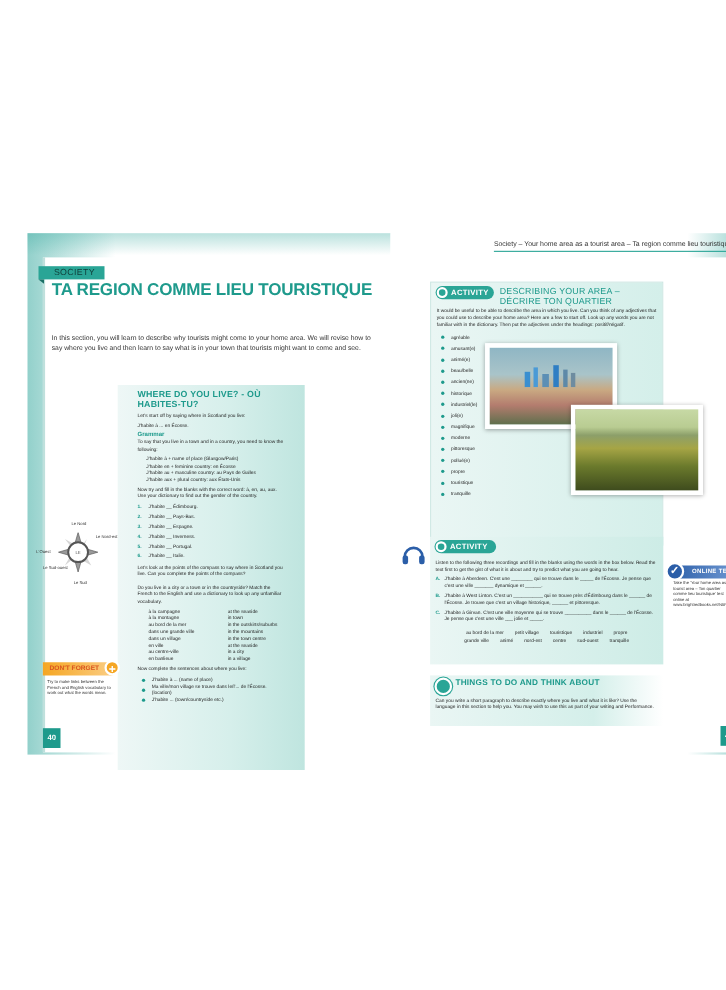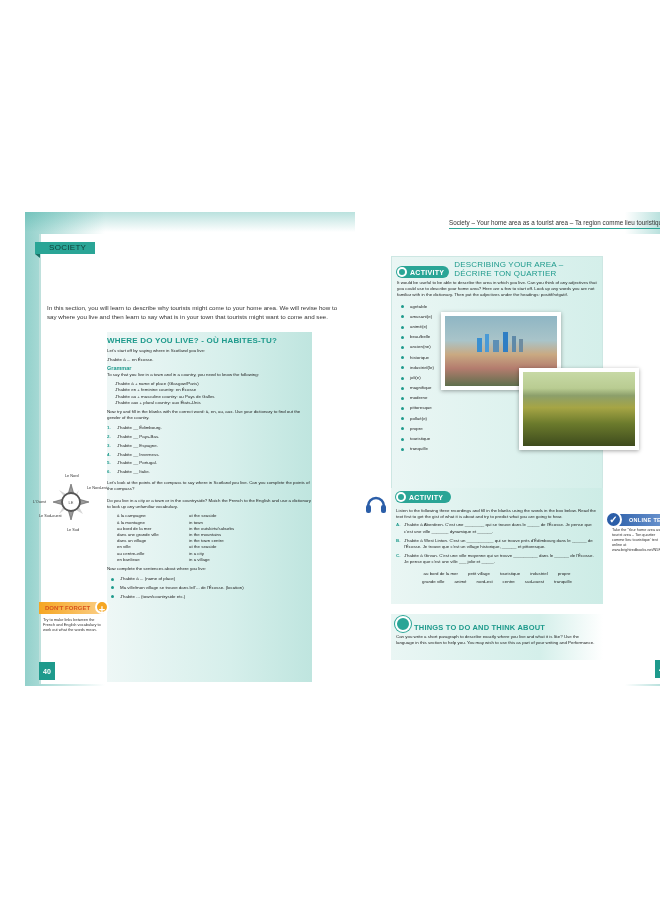--- a/index.html
+++ b/index.html
@@ -21,22 +21,22 @@
   .right-frame { position: absolute; left: 0; top: 22px; width: 310px; height: 450px; background: #fff;
     border-right: 2px solid #bfe0dc; }
 
   .society-tab { position: absolute; left: 10px; top: 30px; width: 60px; height: 12px; background: #2aa596;
     color: #0f3d38; font-size: 8px; letter-spacing: 0.3px; padding: 1px 0 0 14px; }
   .society-tab::after { content: ""; position: absolute; left: 0; top: 12px; border-top: 4px solid #1a6f65; border-left: 5px solid transparent; }
   .page-title { position: absolute; left: 22px; top: 44px; width: 300px; color: #1e9a8c; font-weight: bold;
     font-size: 15.5px; line-height: 16px; letter-spacing: -0.2px; }
   .intro { position: absolute; left: 22px; top: 92px; width: 295px; font-size: 6.2px; line-height: 8.6px; color: #333; }
 
-  .where-box { position: absolute; left: 82px; top: 120px; width: 205px; height: 350px;
-    background: linear-gradient(90deg, #eef7f6 0%, #d6efeb 60%, #bfe5df 100%); padding: 4px 0; }
+  .where-box { position: absolute; left: 82px; top: 138px; width: 170px; height: 350px;
+    background: linear-gradient(90deg, #eef7f6 0%, #d6efeb 60%, #bfe5df 100%); padding: 4px 18px; }
   .box-title { color: #1e9a8c; font-weight: bold; font-size: 8px; letter-spacing: 0.2px; margin-bottom: 3px; }
   .tiny { font-size: 4.4px; line-height: 6.2px; color: #222; }
   .para { margin-bottom: 2.5px; }
   .gram-head { color: #1e9a8c; font-weight: bold; font-size: 5.5px; margin: 2px 0 1px; }
   .gram-list { padding-left: 8px; margin-bottom: 3px; }
   .numbered { list-style: none; margin: 2px 0 3px; }
   .numbered li { display: flex; height: 8.8px; align-items: center; }
   .num { color: #1e9a8c; width: 10px; font-weight: bold; }
   .vocab { display: grid; grid-template-columns: 72px 80px; padding-left: 10px; margin: 3px 0; }
   .bullets { list-style: none; margin-top: 2px; }
@@ -58,21 +58,21 @@
     font-size: 7px; font-weight: bold; text-align: center; line-height: 20px; }
   .pn-left { left: 14px; top: 450px; }
   .pn-right { right: 14px; top: 448px; }
 
   .running-head { position: absolute; left: 94px; top: 4px; width: 236px; height: 13px; font-size: 6.3px; color: #333;
     padding-top: 3px; border-bottom: 1.5px solid #2aa596; }
   .running-head-bar { position: absolute; right: 0; top: 6px; width: 24px; height: 10px; background: #2aa596; }
 
   .activity-box { position: absolute; left: 36px; top: 44px; width: 212px; height: 240px;
     background: linear-gradient(90deg, #eaf6f4, #d4efea); border: 1px solid #cde7e3; }
-  .act-header { display: flex; align-items: flex-end; padding: 3px 4px 0 4px; }
+  .act-header { display: flex; align-items: flex-start; padding: 3px 4px 0 4px; }
   .act-badge { display: flex; align-items: center; background: #2aa596; border-radius: 8px; height: 12px; padding: 0 5px 0 1px; margin-right: 5px; flex: none; }
   .act-circle { width: 10px; height: 10px; border-radius: 50%; border: 2px solid #fff; background: #2aa596; margin-right: 3px; }
   .act-word { color: #fff; font-weight: bold; font-size: 7px; letter-spacing: 0.3px; }
   .act-title { color: #1e9a8c; font-size: 8px; line-height: 9px; letter-spacing: 0.2px; }
   .act-body { padding: 2px 5px; }
   .adj-list { list-style: none; margin-top: 3px; }
   .adj-list li { display: flex; align-items: center; height: 10.2px; }
 
   .photo { position: absolute; border: 4px solid #fff; box-shadow: 0 1px 4px rgba(0,0,0,0.35); }
   .photo-city { left: 86px; top: 100px; width: 120px; height: 78px;
@@ -92,37 +92,38 @@
 
   .online-test { position: absolute; left: 254px; top: 302px; width: 60px; }
   .ot-bar { height: 12px; background: linear-gradient(90deg, #2b5ea8, #6f98d2); border-radius: 6px; color: #fff; font-size: 5.5px; font-weight: bold;
     padding: 3px 0 0 20px; letter-spacing: 0.3px; position: relative; }
   .ot-check { position: absolute; left: -4px; top: -3px; width: 17px; height: 17px; border-radius: 50%; background: #2b5ea8; border: 2px solid #fff;
     color: #fff; font-size: 10px; text-align: center; line-height: 14px; }
   .ot-text { font-size: 3.8px; line-height: 5px; color: #333; padding: 2px 3px; }
 
   .things-box { position: absolute; left: 36px; top: 402px; width: 212px; height: 46px;
     background: linear-gradient(90deg, #eaf6f4, #d4efea 70%, #ffffff); }
-  .things-head { display: flex; align-items: flex-end; padding: 2px 4px; }
+  .things-head { display: flex; align-items: flex-start; padding: 2px 4px; }
   .things-icon { width: 16px; height: 16px; border-radius: 50%; background: #2aa596; margin-right: 3px; border: 2px solid #fff; box-shadow: 0 0 0 1px #2aa596; position: relative; }
   .things-title { color: #1e9a8c; font-weight: bold; font-size: 7.5px; letter-spacing: 0.2px; }
 </style>
 </head>
 <body>
 
 <div class="spread">
 
   <div class="page page-left">
     <div class="corner-tl"></div>
     <div class="corner-tl2"></div>
     <div class="left-frame"></div>
 
     <div class="society-tab">SOCIETY</div>
 
     <div class="page-title">
+      <div>TA REGION COMME LIEU TOURISTIQUE</div>
     </div>
 
     <p class="intro">In this section, you will learn to describe why tourists might come to your home area. We will revise how to say where you live and then learn to say what is in your town that tourists might want to come and see.</p>
 
     <div class="where-box">
       <div class="box-title">WHERE DO YOU LIVE? - OÙ HABITES-TU?</div>
       <p class="tiny para">Let's start off by saying where in Scotland you live:</p>
       <p class="tiny para">J'habite à ... en Écosse.</p>
       <div class="gram-head">Grammar</div>
       <p class="tiny para">To say that you live in a town and in a country, you need to know the following:</p>

